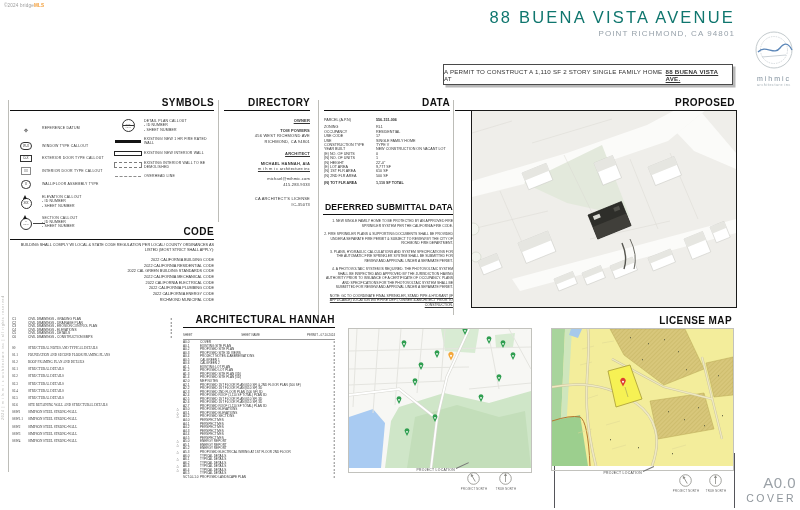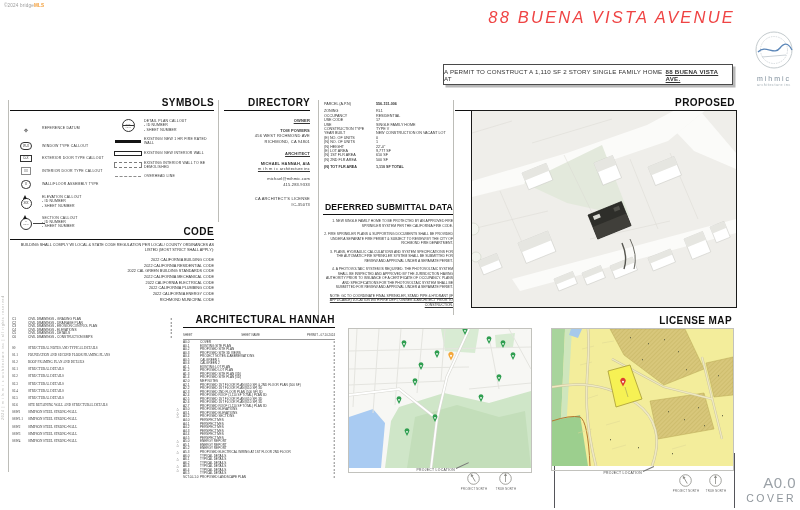--- a/index.html
+++ b/index.html
@@ -11,21 +11,21 @@
   .ul{border-bottom:1.6px solid #101010;padding-bottom:1px;margin-bottom:2px;}
   .vl{position:absolute;width:1px;}
   .vl-light{background:#bdbdb8;}
   .vl-dark{background:#55555a;}
   
   .watermark{left:4px;top:3px;font-size:4.6px;color:#9a9a9a;letter-spacing:.2px;}
   .wm-mls{color:#f29d38;font-weight:bold;}
   .edge-text{left:1px;top:140px;writing-mode:vertical-rl;transform:rotate(180deg);
              font-size:3.4px;color:#b0b0ac;letter-spacing:.8px;height:280px;}
   .title-block{right:65px;top:8px;text-align:right;}
-  .title{font-size:16.5px;letter-spacing:2.2px;color:#ef4444;font-style:italic;}
+  .title{font-size:16.5px;letter-spacing:2.2px;color:#0f766e;}
   .subtitle{font-size:8px;letter-spacing:1.1px;color:#97a1aa;margin-top:2px;}
   .logo{left:750px;top:30px;width:48px;text-align:center;}
   .logo-name{font-size:7px;letter-spacing:2px;color:#7e8e9b;margin-top:1px;}
   .logo-sub{font-size:3.6px;letter-spacing:.6px;color:#9aa6ad;margin-top:1px;}
   
   .scope-h{left:443px;top:51px;width:290px;}
   .scope-box{left:443px;top:64px;width:288px;height:19px;border:1px solid #4a4a4a;
              box-shadow:2.5px 2.5px 0 rgba(125,125,125,.55);display:flex;align-items:center;
              justify-content:center;font-size:6.2px;letter-spacing:.2px;color:#333;}
   .scope-box u{font-weight:bold;margin-left:2px;}
@@ -130,20 +130,21 @@
 
   <div class="vl vl-light" style="left:8px;top:100px;height:372px"></div>
   <div class="vl vl-light" style="left:218px;top:100px;height:122px"></div>
   <div class="vl vl-light" style="left:318px;top:100px;height:215px"></div>
   <div class="vl vl-light" style="left:453px;top:100px;height:215px"></div>
   <div class="vl vl-dark" style="left:554px;top:453px;height:55px"></div>
   <div class="vl vl-dark" style="left:734px;top:453px;height:55px"></div>
 
   <div class="abs title-block">
     <div class="title">88 BUENA VISTA AVENUE</div>
+    <div class="subtitle">POINT RICHMOND, CA 94801</div>
   </div>
   <div class="abs logo">
     <svg width="40" height="40">
       <circle cx="20" cy="20" r="18" fill="none" stroke="#c3cacd" stroke-width="1"></circle>
       <circle cx="20" cy="20" r="13.5" fill="none" stroke="#ccd2d5" stroke-width=".8" stroke-dasharray="1.5,1"></circle>
       <path d="M8,27 L32,25" stroke="#95a3ad" stroke-width=".5"></path>
       <path d="M4,22 C12,14 20,26 26,18 S36,16 38,20" stroke="#5b86b8" stroke-width="1.3" fill="none"></path>
     </svg>
     <div class="logo-name">mihmic</div>
     <div class="logo-sub">architecture inc</div>
@@ -268,20 +269,21 @@
             <span class="sym-ic">
               <span class="tag ic-overhead"></span>
             </span>
             <span class="sym-lb">OVERHEAD LINE</span>
           </div>
         </div>
     </div>
   </div>
 
   <div class="abs data-sec">
+    <div class="sec-h ul">DATA</div>
     <div class="data-rows">
 
         <div class="data-row vb">
           <span class="l">PARCEL (A.P.N)</span>
           <span class="v">556-151-006</span>
         </div>
 
         <div class="data-row g">
           <span class="l">ZONING</span>
           <span class="v">RL1</span>

